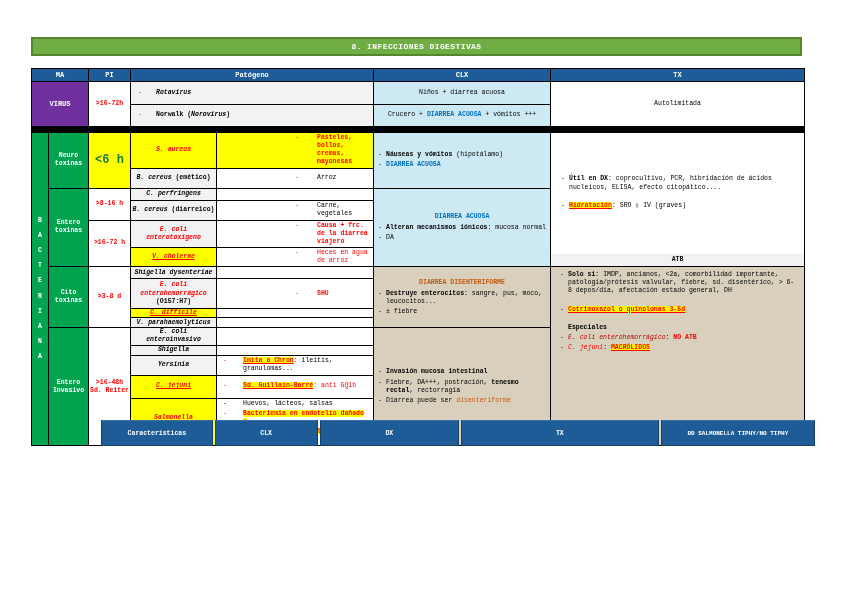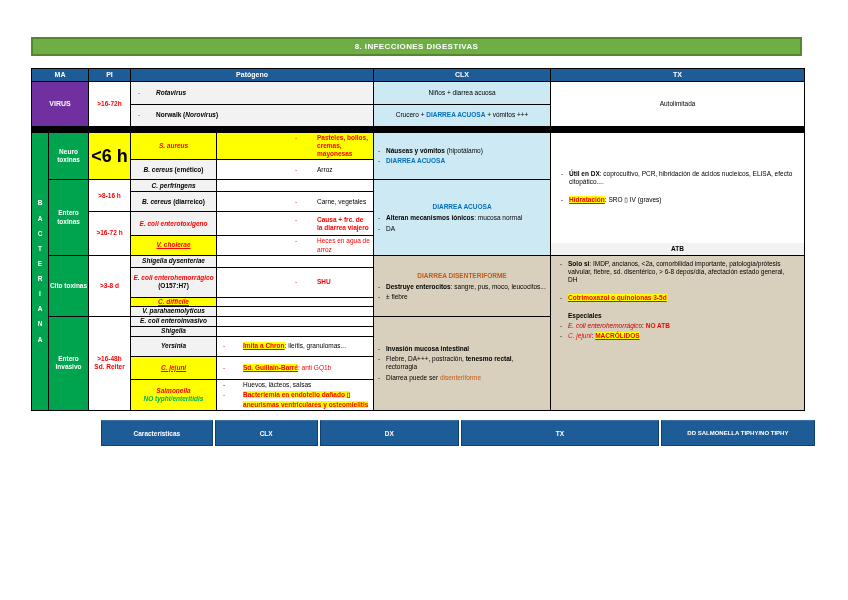--- a/index.html
+++ b/index.html
@@ -1,30 +1,30 @@
 <!DOCTYPE html>
 <html><head>
 <meta charset="utf-8">
 <style>
   html,body{margin:0;padding:0;background:#ffffff;}
   .canvas{position:relative;width:848px;height:600px;background:#ffffff;overflow:hidden;
-          font-family:Liberation Sans, sans-serif;color:#000;}
+          font-family:Liberation Mono, monospace;color:#000;}
   
   .banner{position:absolute;left:31px;top:37px;width:767px;height:15px;background:#6FAE44;
           border:2px solid #55862F;color:#fff;font-weight:bold;font-size:8px;
           display:flex;align-items:center;justify-content:center;letter-spacing:.4px;}
   
   table.main{position:absolute;left:31px;top:68px;width:773px;border-collapse:collapse;
              table-layout:fixed;font-size:6.5px;line-height:1.25;}
   table.main td,table.main th{border:1px solid #000;padding:0;overflow:hidden;vertical-align:middle;}
   table.main th{background:#1E5C97;color:#fff;font-size:7px;font-weight:bold;text-align:center;}
   .c{text-align:center;}
   .purple{background:#7030A0;color:#fff;font-weight:bold;font-size:7px;text-align:center;}
   .pi{color:#FF0000;font-weight:bold;text-align:center;font-size:6.5px;}
-  .pi-big{background:#FFFF00;color:#000000;font-weight:bold;font-size:18px;text-align:center;}
+  .pi-big{background:#FFFF00;color:#15803d;font-weight:bold;font-size:12px;text-align:center;}
   .gray{background:#F2F2F2;}
   .yellowbg{background:#FFFF00;}
   .greencell{background:#00A44F;color:#fff;font-weight:bold;text-align:center;padding:1px;}
   .lblue{background:#CDE9F4;}
   .tan{background:#D8D0BC;}
   .band td{background:#000;border:1px solid #000;}
   .pname{font-weight:bold;font-style:italic;text-align:center;padding:1px 2px;}
   .rd{color:#FF0000;}
   .plainsub{font-weight:bold;font-style:normal;color:#000;}
   .blue-b{color:#0070C0;font-weight:bold;}

